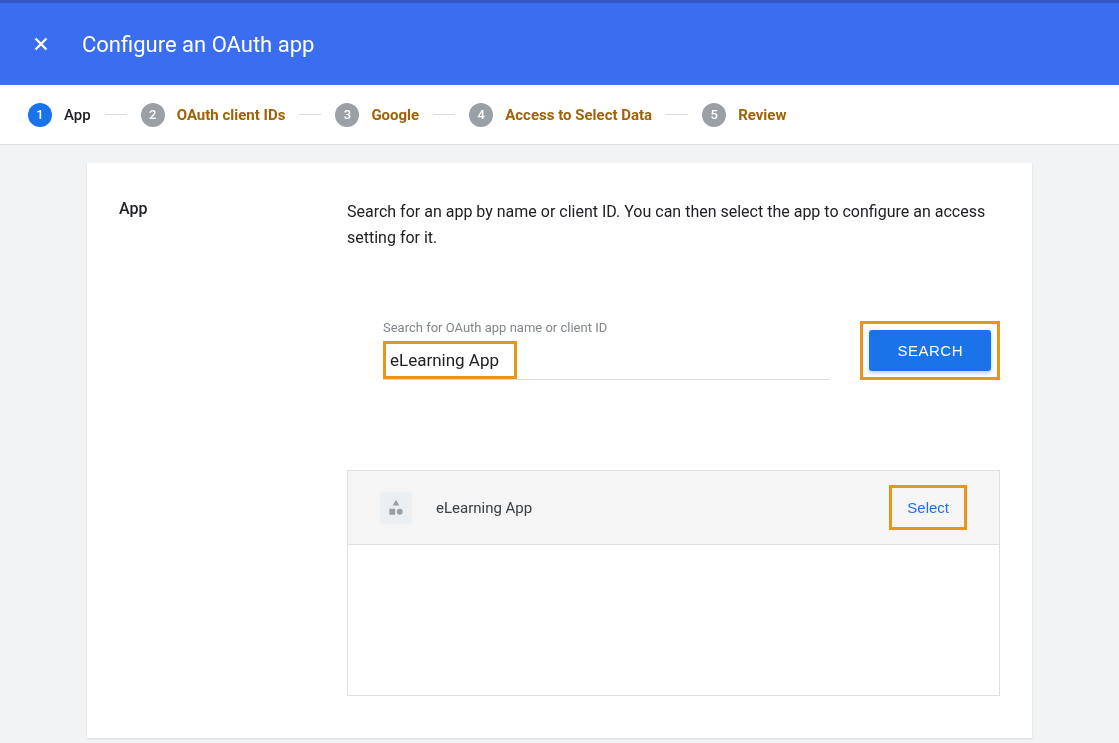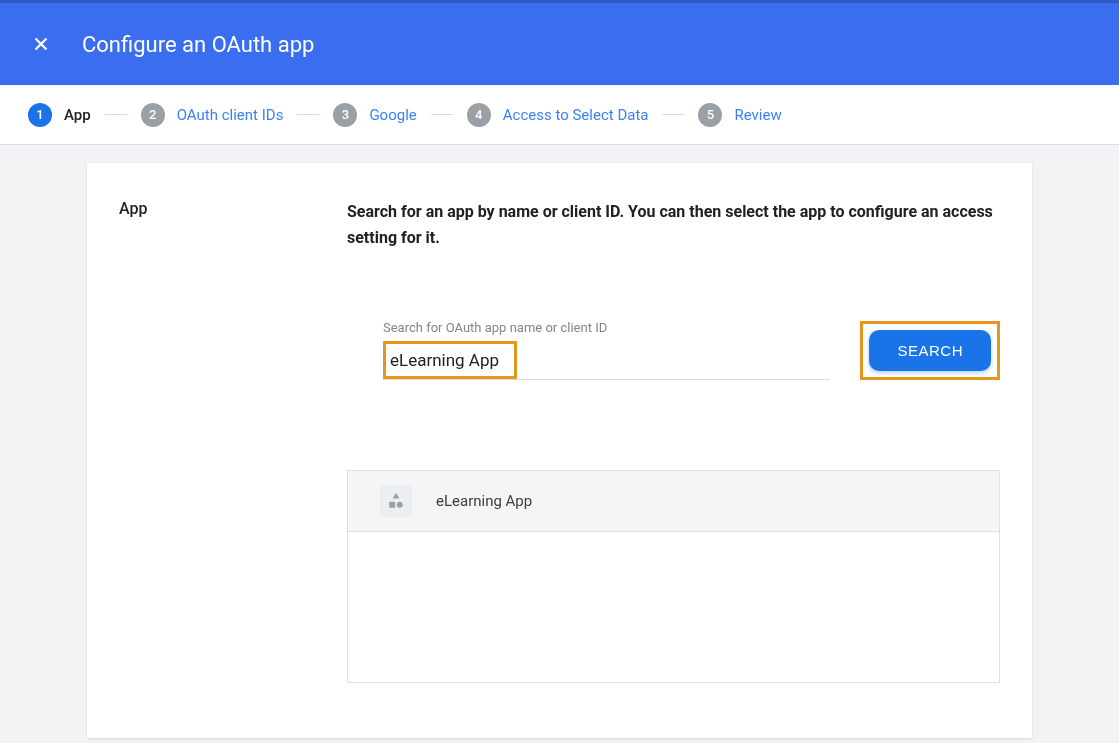--- a/index.html
+++ b/index.html
@@ -52,22 +52,23 @@
       color: #fff;
       display: flex;
       align-items: center;
       justify-content: center;
       font-size: 13px;
       font-weight: 500;
     }
     .step.active .step-circle { background: #1a73e8; }
     .step-label {
       margin-left: 12px;
-      color: #3b82f6;
-      font-size: 15px;
+      color: #a16207;
+      font-size: 15px;
+      font-weight: bold;
     }
     .step.active .step-label { color: #202124; font-weight: 500; }
     .step-connector {
       width: 22px;
       height: 1px;
       background: #dadce0;
       margin: 0 14px;
     }
     .content-wrap {
       padding: 18px 0 0 0;
@@ -95,21 +96,20 @@
       color: #202124;
     }
     .right-col {
       flex: 1;
     }
     .desc {
       font-size: 16px;
       color: #202124;
       line-height: 1.6;
       margin-bottom: 70px;
-      font-weight: bold;
     }
     .search-row {
       display: flex;
       align-items: flex-end;
       gap: 30px;
       padding-left: 36px;
     }
     .search-field {
       flex: 1;
       position: relative;
@@ -147,21 +147,21 @@
     .search-btn {
       background: #1a73e8;
       color: #fff;
       border: none;
       padding: 12px 28px;
       font-size: 15px;
       font-weight: 500;
       letter-spacing: 0.5px;
       cursor: pointer;
       box-shadow: 0 2px 4px rgba(26,115,232,0.35);
-      border-radius: 10px;
+      border-radius: 3px;
     }
     .results {
       margin-top: 90px;
       border: 1px solid #e0e0e0;
     }
     .results-header {
       background: #f7f7f7;
       padding: 24px 32px;
       font-size: 14px;
       color: #5f6368;
@@ -268,19 +268,22 @@
         </div>
 
         <div class="results">
           <div class="result-row">
             <div class="app-icon">
               <svg viewBox="0 0 24 24">
                   <path d="M12 2l-4 7h8l-4-7zM4 13h7v7H4v-7zm12.5 0a3.5 3.5 0 100 7 3.5 3.5 0 000-7z"></path>
                 </svg>
             </div>
             <div class="app-name">eLearning App</div>
+            <div class="select-btn-wrap">
+              <button class="select-btn">Select</button>
+            </div>
           </div>
           <div class="results-body"></div>
         </div>
       </div>
     </div>
   </div>
 </div>
 
 </body></html>

